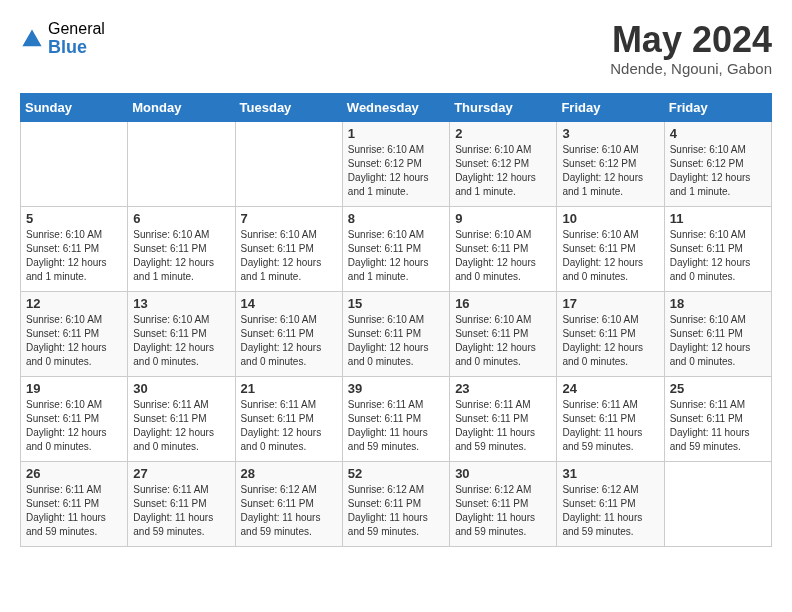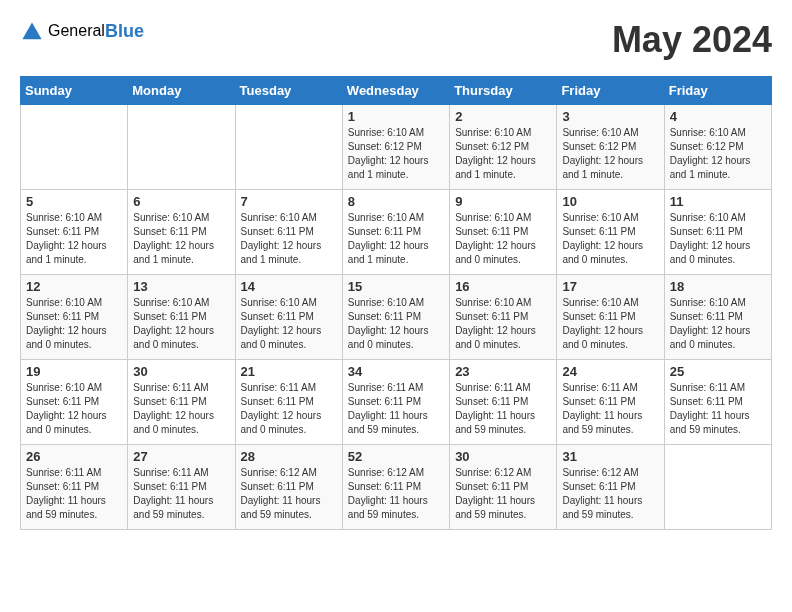--- a/index.html
+++ b/index.html
@@ -16,21 +16,21 @@
       align-items: flex-start;
       margin-bottom: 16px;
     }
     .logo {
       display: flex;
       align-items: center;
       gap: 4px;
     }
     .logo-text {
       display: flex;
-      flex-direction: row;
+      flex-direction: column;
       line-height: 1.1;
     }
     .logo-blue {
       font-size: 18px;
       font-weight: bold;
       color: #2878c3;
     }
     .logo-icon {
       width: 24px;
       height: 24px;
@@ -98,20 +98,21 @@
     <svg class="logo-icon" viewBox="0 0 30 30" xmlns="http://www.w3.org/2000/svg">
       <polygon points="15,3 27,24 3,24" fill="#2878c3"></polygon>
     </svg>
     <div class="logo-text">
       <span>General</span>
       <span class="logo-blue">Blue</span>
     </div>
   </div>
   <div class="title-block">
     <div class="month-title">May 2024</div>
+    <div class="location">Ndende, Ngouni, Gabon</div>
   </div>
 </div>
 
 <table>
   <thead>
     <tr>
     <th>Sunday</th>
         <th>Monday</th>
         <th>Tuesday</th>
         <th>Wednesday</th>
@@ -251,21 +252,21 @@
 Sunset: 6:11 PM
 Daylight: 12 hours and 0 minutes.</div>
         </td>
         <td>
           <div class="day-num">21</div>
           <div class="day-info" style="white-space: pre-line;">Sunrise: 6:11 AM
 Sunset: 6:11 PM
 Daylight: 12 hours and 0 minutes.</div>
         </td>
         <td>
-          <div class="day-num">34</div>
+          <div class="day-num">39</div>
           <div class="day-info" style="white-space: pre-line;">Sunrise: 6:11 AM
 Sunset: 6:11 PM
 Daylight: 11 hours and 59 minutes.</div>
         </td>
         <td>
           <div class="day-num">23</div>
           <div class="day-info" style="white-space: pre-line;">Sunrise: 6:11 AM
 Sunset: 6:11 PM
 Daylight: 11 hours and 59 minutes.</div>
         </td>

